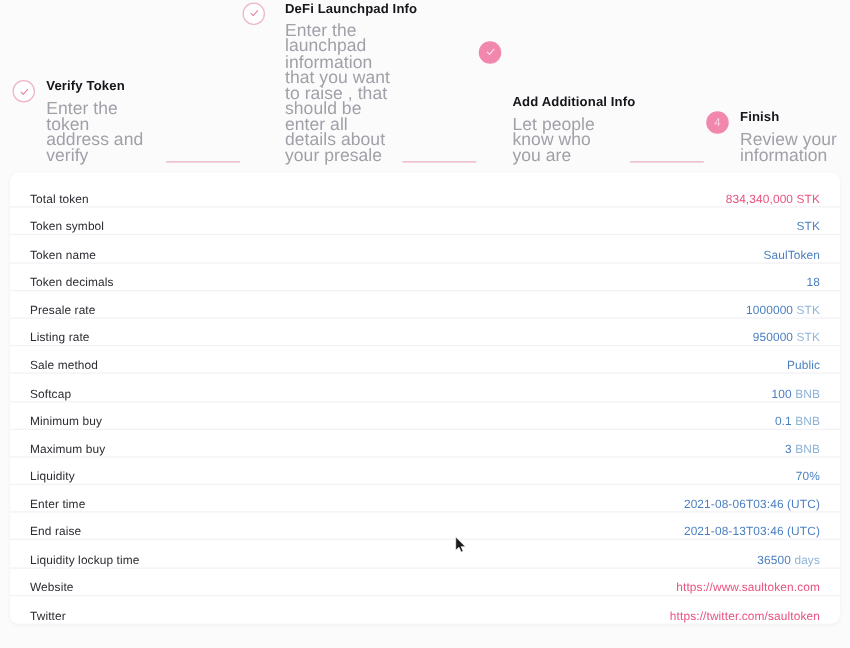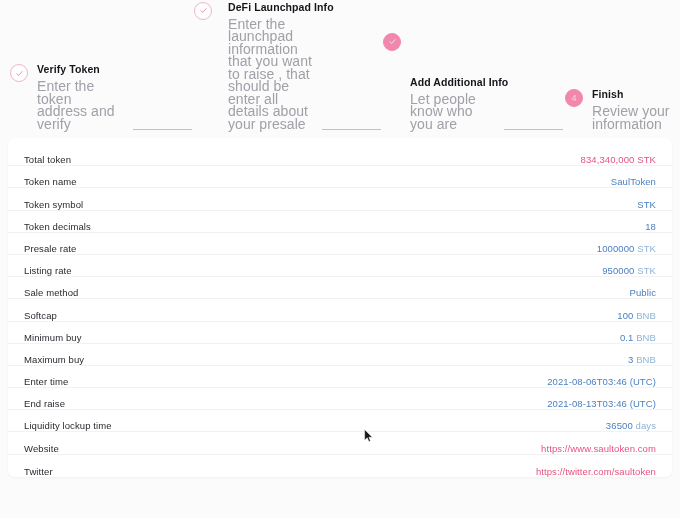--- a/index.html
+++ b/index.html
@@ -219,28 +219,28 @@
 
 </div>
 
 <div id="review-card">
 
 <div class="row">
       <div class="row-label">Total token</div>
       <div class="row-value pink"><span>834,340,000 STK</span></div>
     </div>
     <div class="row">
+      <div class="row-label">Token symbol</div>
+      <div class="row-value blue"><span>STK</span></div>
+    </div>
+    <div class="row">
       <div class="row-label">Token name</div>
       <div class="row-value blue"><span>SaulToken</span></div>
     </div>
     <div class="row">
-      <div class="row-label">Token symbol</div>
-      <div class="row-value blue"><span>STK</span></div>
-    </div>
-    <div class="row">
       <div class="row-label">Token decimals</div>
       <div class="row-value blue"><span>18</span></div>
     </div>
     <div class="row">
       <div class="row-label">Presale rate</div>
       <div class="row-value blue"><span>1000000</span><span class="unit"> STK</span></div>
     </div>
     <div class="row">
       <div class="row-label">Listing rate</div>
       <div class="row-value blue"><span>950000</span><span class="unit"> STK</span></div>
@@ -253,20 +253,24 @@
       <div class="row-label">Softcap</div>
       <div class="row-value blue"><span>100</span><span class="unit"> BNB</span></div>
     </div>
     <div class="row">
       <div class="row-label">Minimum buy</div>
       <div class="row-value blue"><span>0.1</span><span class="unit"> BNB</span></div>
     </div>
     <div class="row">
       <div class="row-label">Maximum buy</div>
       <div class="row-value blue"><span>3</span><span class="unit"> BNB</span></div>
+    </div>
+    <div class="row">
+      <div class="row-label">Liquidity</div>
+      <div class="row-value blue"><span>70%</span></div>
     </div>
     <div class="row">
       <div class="row-label">Enter time</div>
       <div class="row-value blue"><span>2021-08-06T03:46 (UTC)</span></div>
     </div>
     <div class="row">
       <div class="row-label">End raise</div>
       <div class="row-value blue"><span>2021-08-13T03:46 (UTC)</span></div>
     </div>
     <div class="row">

